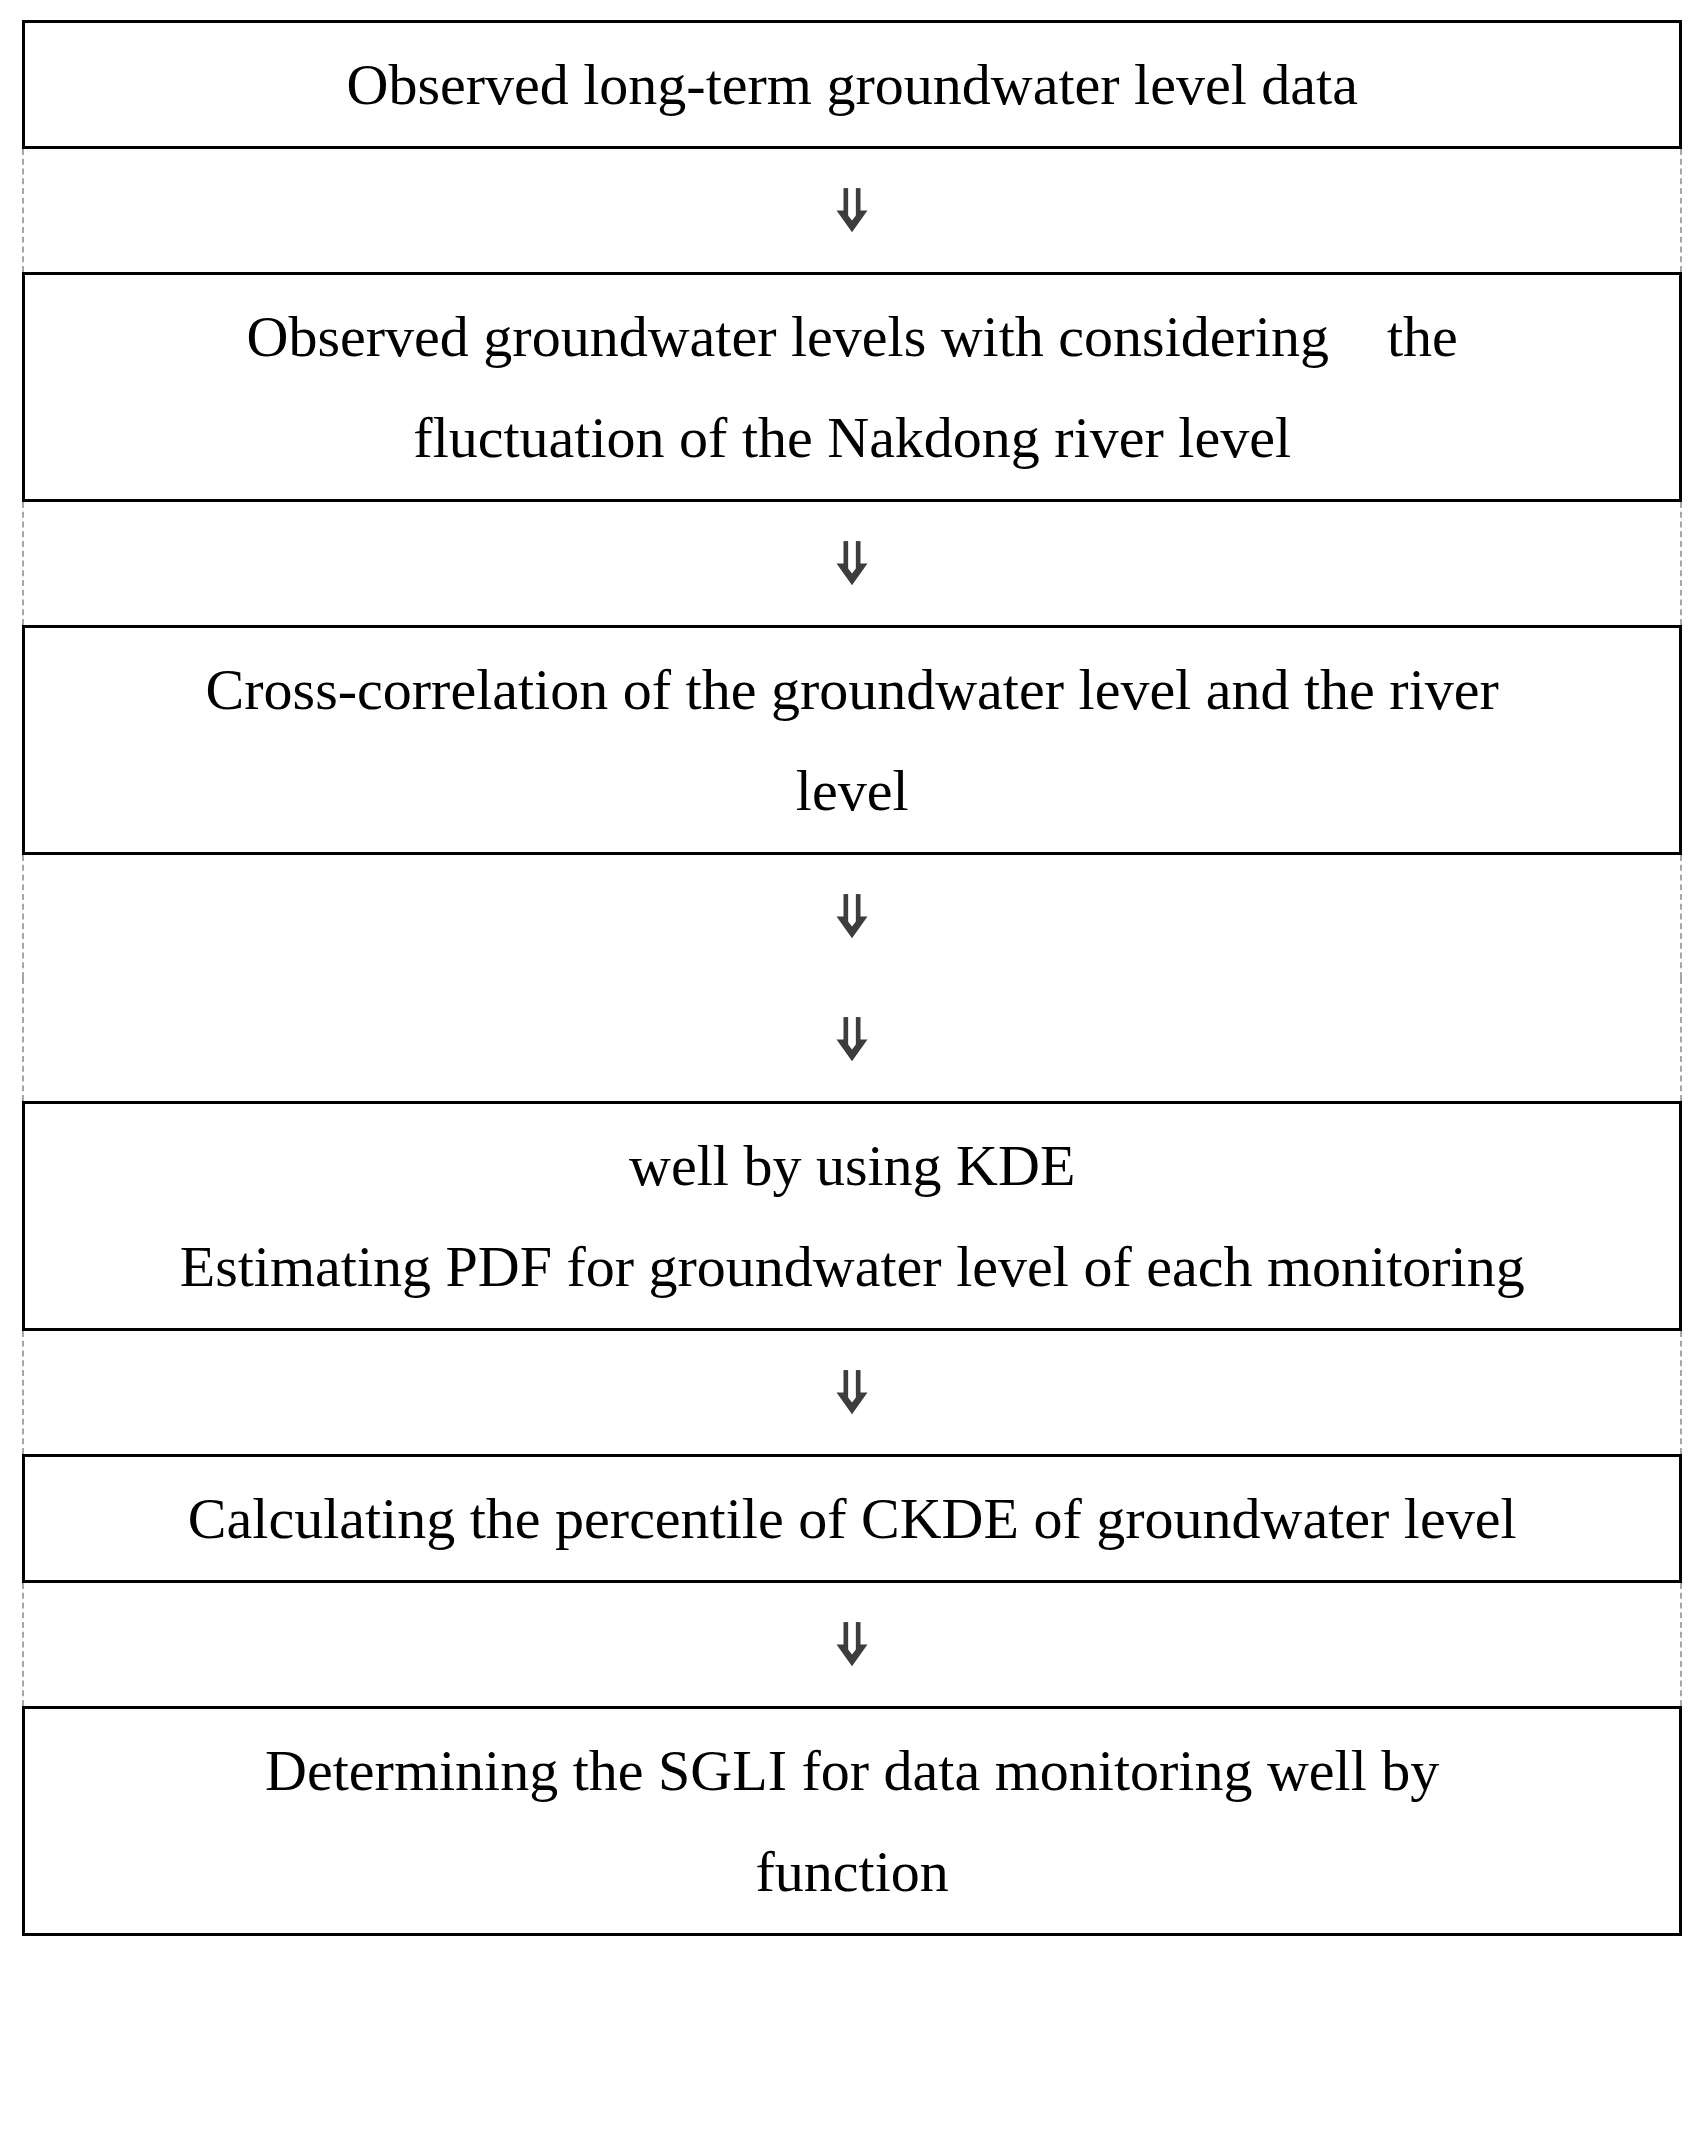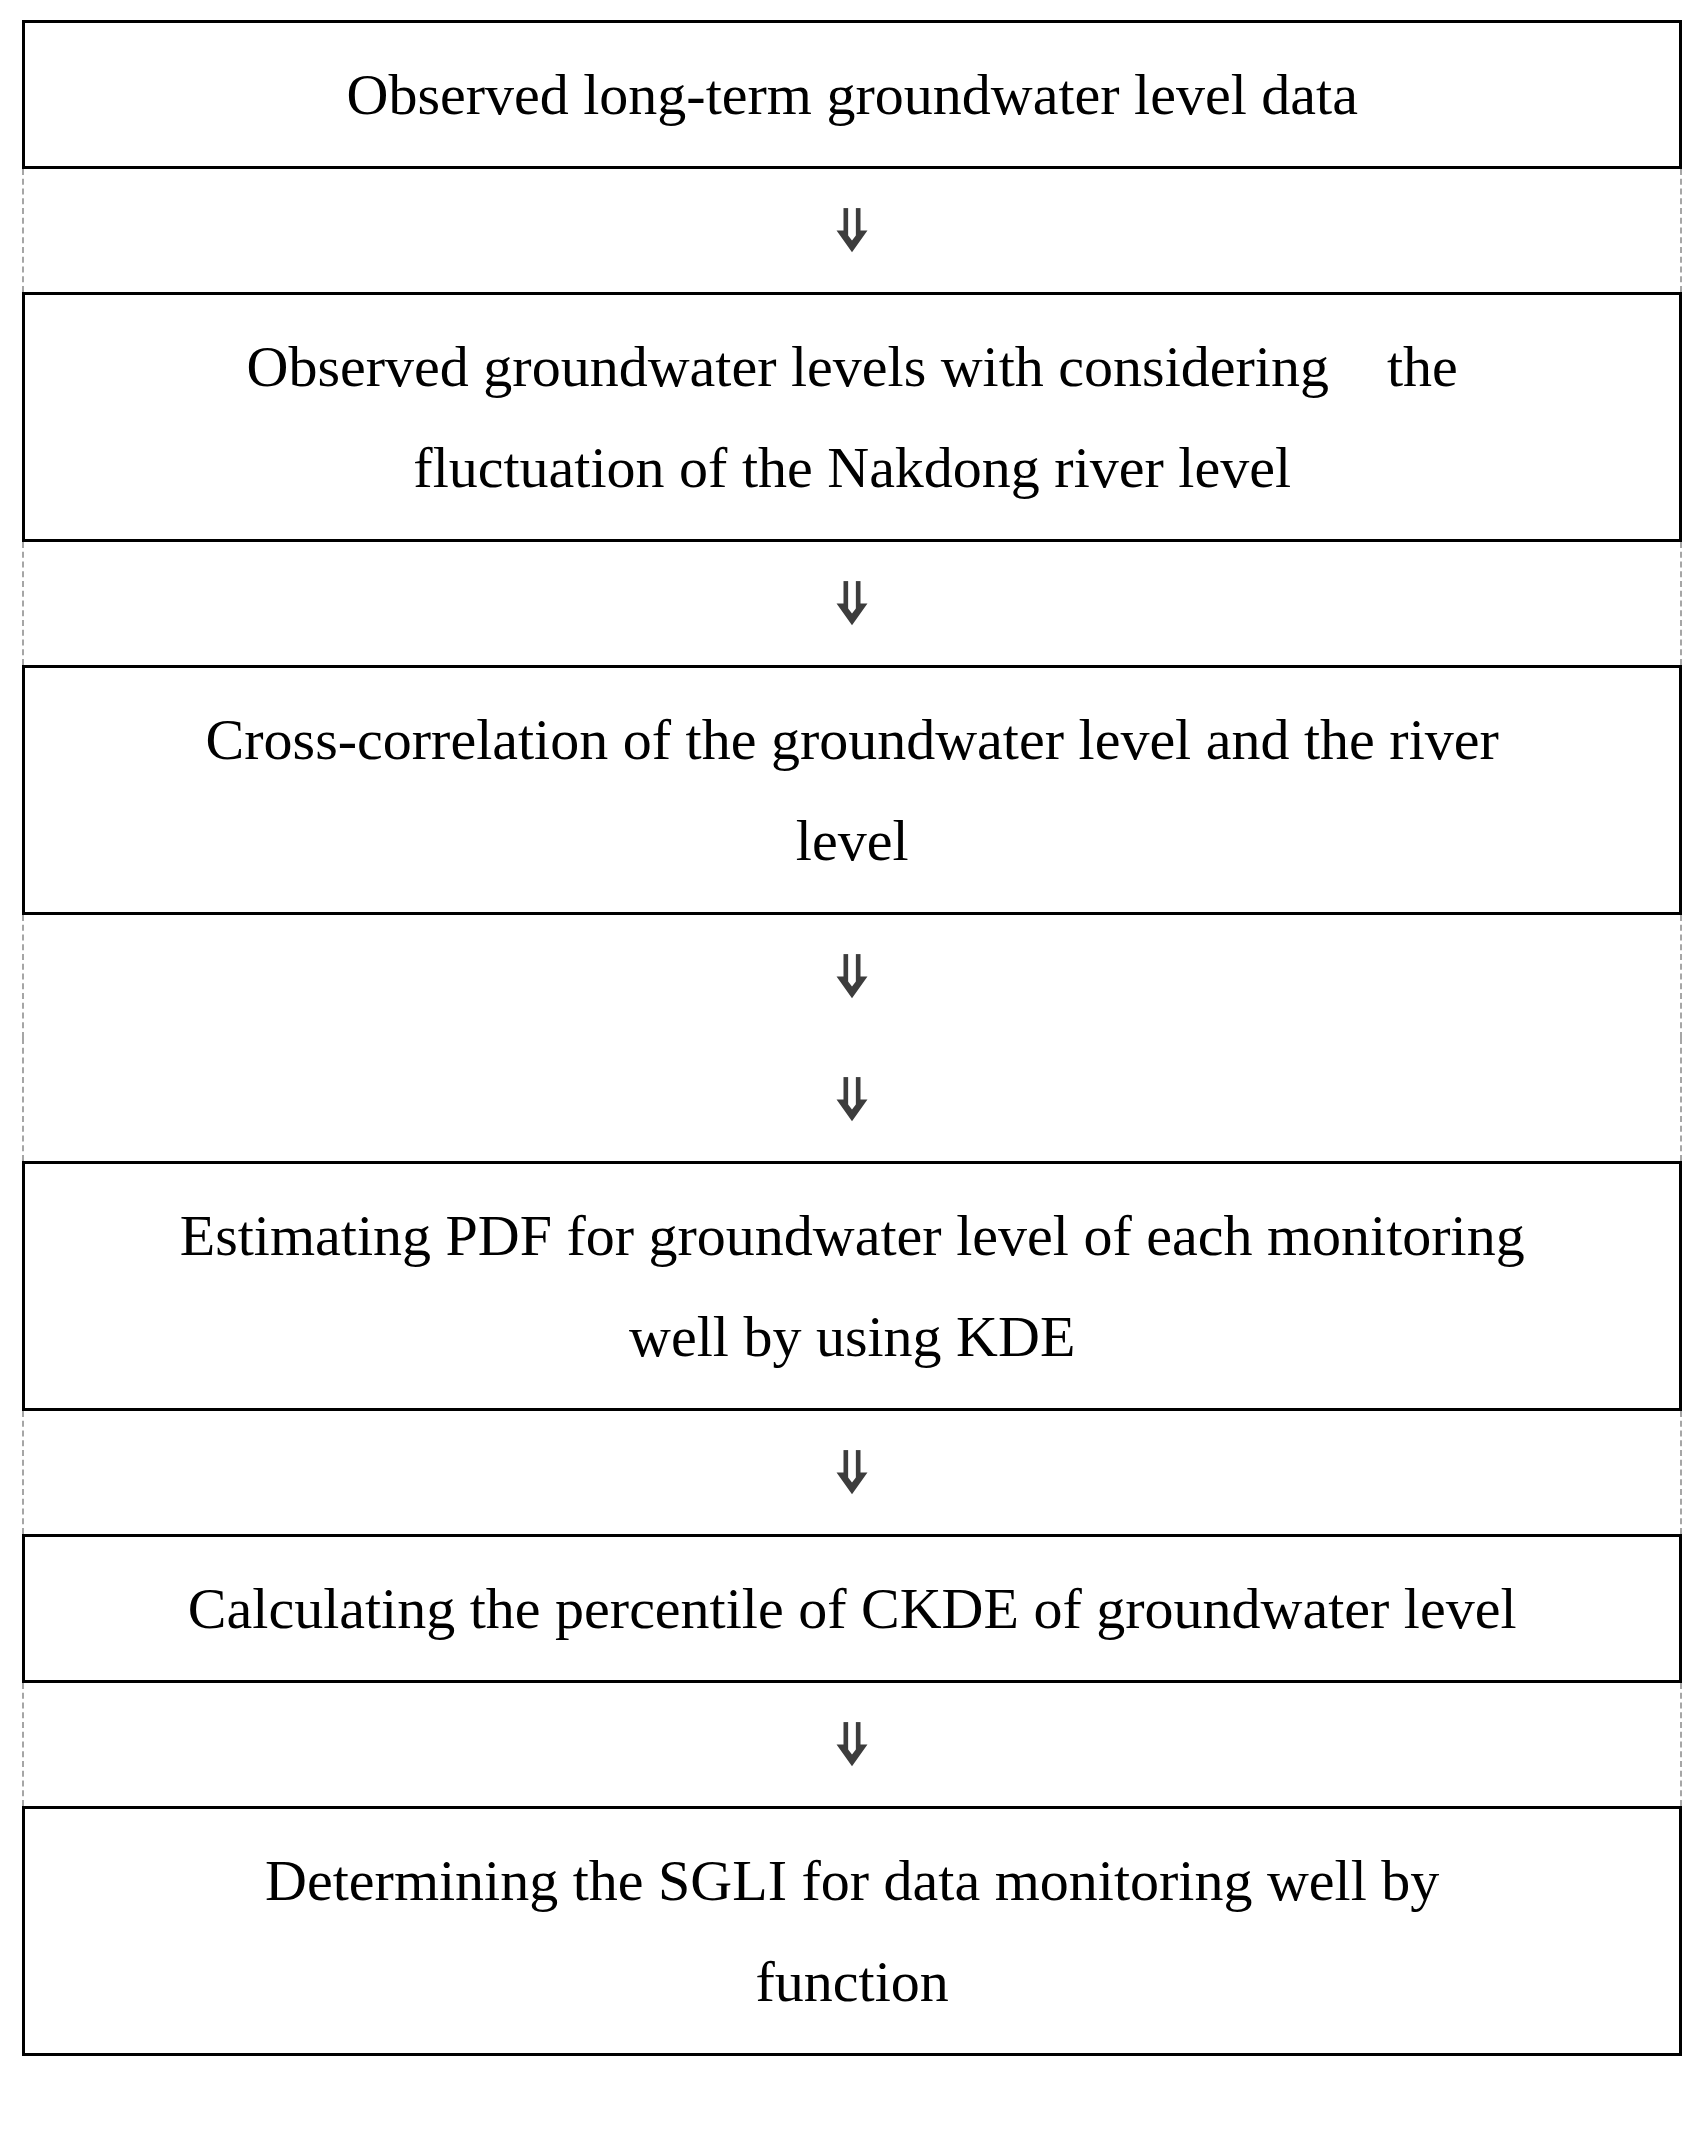--- a/index.html
+++ b/index.html
@@ -23,21 +23,21 @@
   }
   .flowchart {
     position: absolute;
     top: 20px;
     left: 22px;
     right: 22.6px;
   }
   .flow-box {
     border: 3.1px solid var(--box-border);
     background: var(--box-bg);
-    padding: 21px 14px;
+    padding: 11px 14px;
     text-align: center;
   }
   .box-line {
     font-size: 58px;
     line-height: 101px;
     white-space: pre-wrap;
   }
   .connector {
     height: 123px;
     border-left: 2.3px dashed var(--dash-color);
@@ -97,22 +97,22 @@
 
   <div class="connector">
     <svg class="arrow-svg" width="34" height="45" viewBox="0 0 44 58">
       <rect x="11" y="0" width="6" height="36" fill="currentColor"></rect>
       <rect x="27" y="0" width="6" height="36" fill="currentColor"></rect>
       <path d="M2 29 L12 29 L22 42 L32 29 L42 29 L22 57 Z" fill="currentColor"></path>
     </svg>
   </div>
 
   <div class="flow-box">
+    <div class="box-line">well by using KDE</div>
     <div class="box-line">Estimating PDF for groundwater level of each monitoring</div>
-    <div class="box-line">well by using KDE</div>
   </div>
 
   <div class="connector">
     <svg class="arrow-svg" width="34" height="45" viewBox="0 0 44 58">
       <rect x="11" y="0" width="6" height="36" fill="currentColor"></rect>
       <rect x="27" y="0" width="6" height="36" fill="currentColor"></rect>
       <path d="M2 29 L12 29 L22 42 L32 29 L42 29 L22 57 Z" fill="currentColor"></path>
     </svg>
   </div>
 

